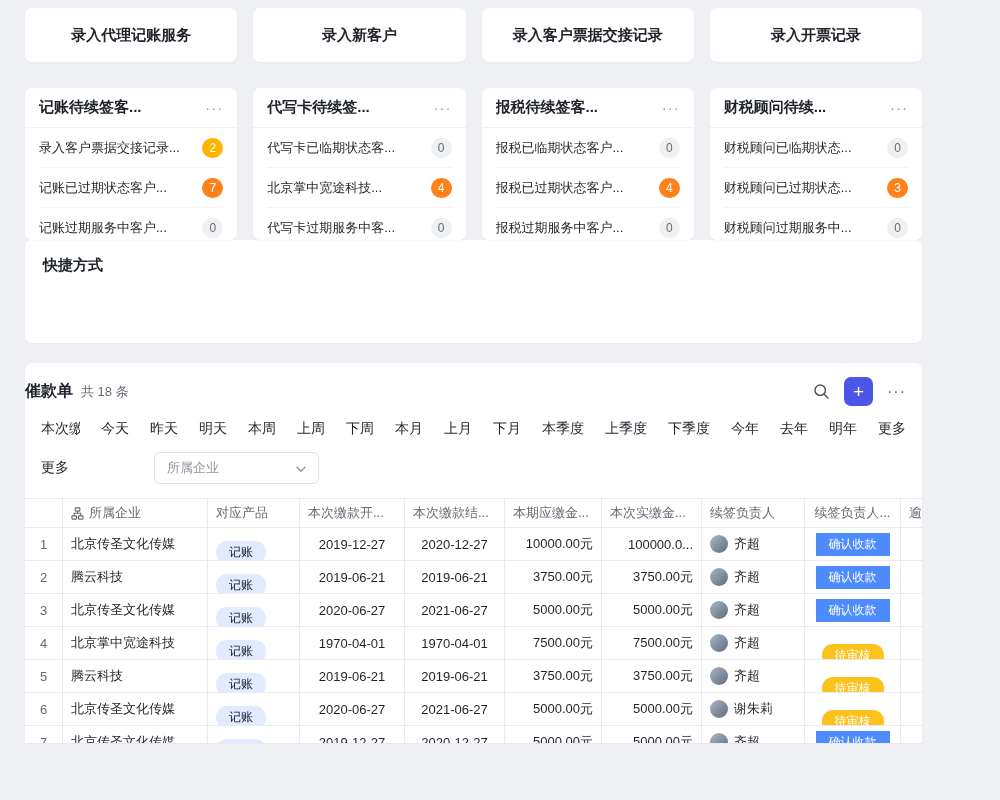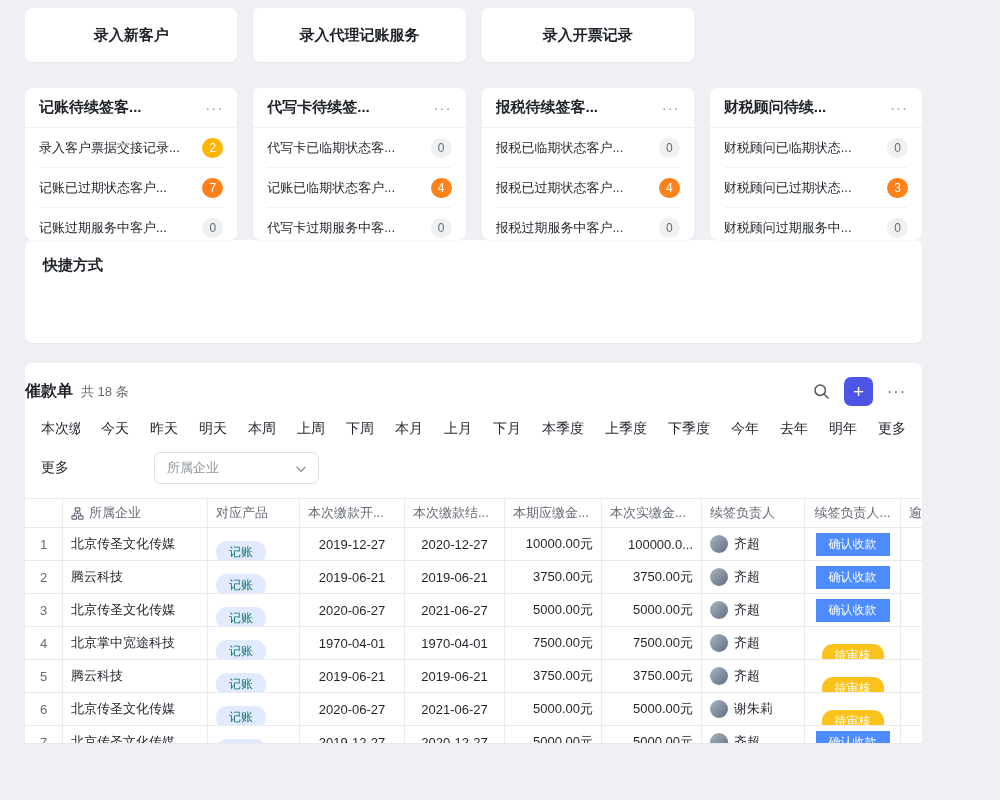--- a/index.html
+++ b/index.html
@@ -83,38 +83,39 @@
   .c-start{ width:105px; }
   .c-end  { width:100px; }
   .c-due  { width:97px; }
   .c-paid { width:100px; }
   .c-own  { width:103px; gap:6px; }
   .c-stat { width:96px; justify-content:center; }
   .c-over { width:60px; }
   .cen { justify-content:center; }
   .rt  { justify-content:flex-end; }
 
-  .pill-product { background:#e1eaff; color:#0f766e; font-size:12px; padding:3px 13px;
+  .pill-product { background:#e1eaff; color:#0f172a; font-size:12px; padding:3px 13px;
                   border-radius:11px; cursor:pointer;margin-top:17px; }
   .pill-blue    { background:#4e8bff; color:#fff; font-size:12px; padding:3px 13px;
                   border-radius:0; cursor:pointer; }
   .pill-yellow  { background:#fbc21c; color:#fff; font-size:12px; padding:3px 13px;
                   border-radius:11px; cursor:pointer;margin-top:24px; }
   .avatar { width:18px; height:18px; border-radius:50%; flex:none;
             background:linear-gradient(135deg,#aab6c3,#5f6c7c); }
   .hdr-ico { margin-right:5px; display:flex; align-items:center; }
 </style>
 </head>
 <body>
 
 <div class="wrap">
 
   <div class="btn-row">
+    <div class="qbtn">录入代理记账服务</div>
     <div class="qbtn">录入新客户</div>
-    <div class="qbtn">录入代理记账服务</div>
+    <div class="qbtn">录入客户票据交接记录</div>
     <div class="qbtn">录入开票记录</div>
   </div>
 
   <div class="cards-row">
 
     <div class="scard">
       <div class="scard-head">
         <div class="scard-title">记账待续签客...</div>
         <div class="dots">···</div>
       </div>
@@ -135,21 +136,21 @@
     <div class="scard">
       <div class="scard-head">
         <div class="scard-title">代写卡待续签...</div>
         <div class="dots">···</div>
       </div>
       <div class="sitem">
         <span class="sitem-label">代写卡已临期状态客...</span>
         <span class="badge b-gray">0</span>
       </div>
       <div class="sitem">
-        <span class="sitem-label">记账已临期状态客户...</span>
+        <span class="sitem-label">北京掌中宽途科技...</span>
         <span class="badge b-orange">4</span>
       </div>
       <div class="sitem">
         <span class="sitem-label">代写卡过期服务中客...</span>
         <span class="badge b-gray">0</span>
       </div>
     </div>
 
     <div class="scard">
       <div class="scard-head">

